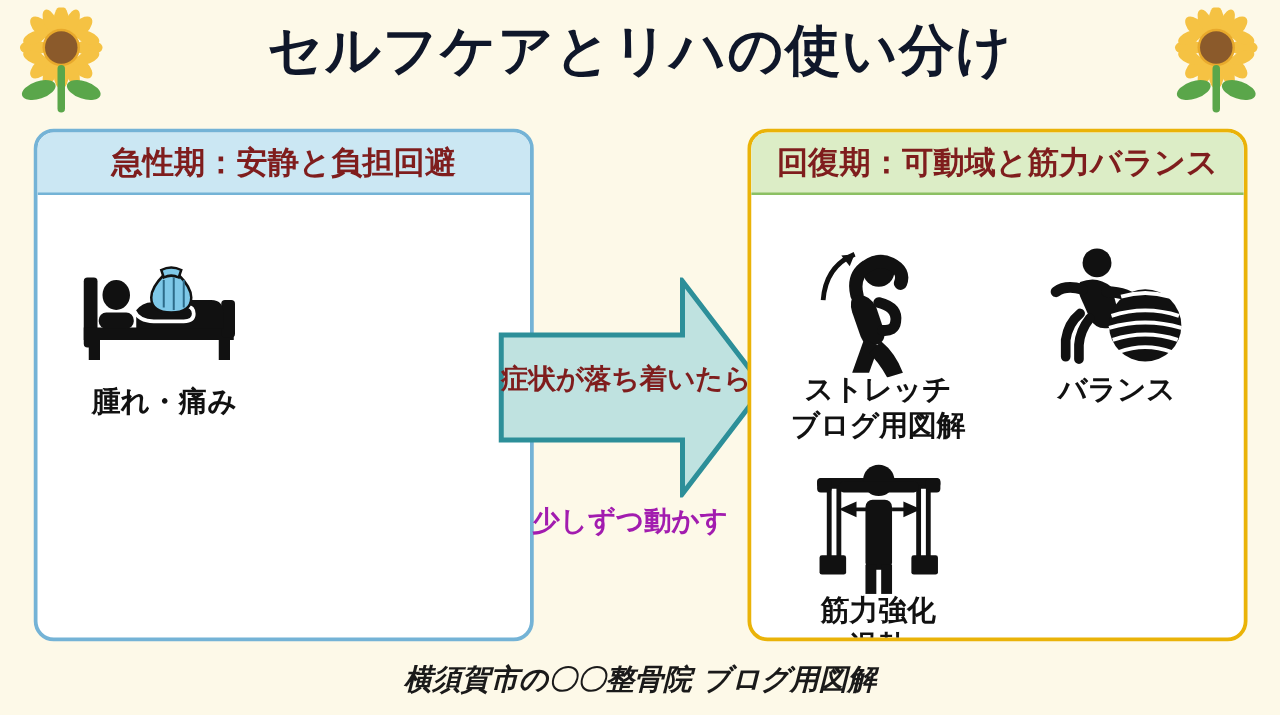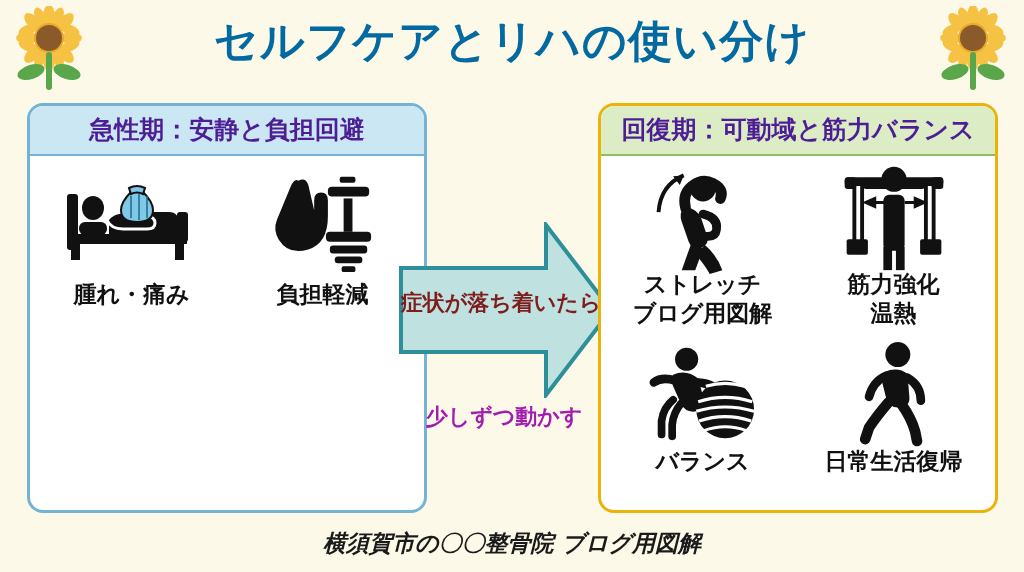--- a/index.html
+++ b/index.html
@@ -32,21 +32,21 @@
 
   
   #title {
     position: absolute;
     left: 0;
     top: 12px;
     width: 1024px;
     text-align: center;
     font-size: 44px;
     font-weight: 700;
-    color: #0369a1;
+    color: #0f172a;
     letter-spacing: 1px;
     line-height: 58px;
     white-space: nowrap;
   }
 
   
   .panel {
     position: absolute;
     top: 103px;
     width: 400px;
@@ -63,39 +63,40 @@
   #panel-recovery {
     left: 598px;
     border: 3px solid #eab308;
   }
   .panel-header {
     height: 48px;
     line-height: 48px;
     text-align: center;
     font-size: 25px;
     font-weight: 700;
-    color: #4c1d95;
+    color: #7f1d1d;
     white-space: nowrap;
   }
   #panel-acute .panel-header {
     background: #cbe7f3;
     border-bottom: 2px solid #74b3d6;
   }
   #panel-recovery .panel-header {
     background: #dcedc6;
     border-bottom: 2px solid #8cc063;
   }
 
   .panel-grid {
     display: grid;
     grid-template-columns: 1fr 1fr;
     grid-template-rows: 1fr 1fr;
     height: 356px;
     padding: 4px 6px 0 6px;
     box-sizing: border-box;
+    margin-top: 28px;
   }
   .cell {
     display: flex;
     flex-direction: column;
     align-items: center;
     justify-content: flex-start;
     padding-top: 6px;
     box-sizing: border-box;
   }
   .cell .glyph {
@@ -253,40 +254,20 @@
             <path d="M74 20 q-10 10 -10 18 q0 12 16 12 q16 0 16 -12 q0 -8 -10 -18 z" fill="#7ec8e8" stroke="#111" stroke-width="2"></path>
             <path d="M72 16 q8 -4 16 0 l-2 6 q-6 -3 -12 0 z" fill="#7ec8e8" stroke="#111" stroke-width="2"></path>
             <path d="M74 24 l0 22 M82 22 l0 26 M90 24 l0 22" stroke="#2d6b8a" stroke-width="1.6" fill="none"></path>
           </svg>
         </div>
         <div class="caption">腫れ・痛み</div>
       </div>
 
 
 
-      <div class="cell">
-        <div class="glyph">
-          <svg viewBox="0 0 130 112" width="128" height="110">
-
-            <path d="M40 14 q7 -4 10 4 l6 26 l0 -10 q0 -8 7 -8 q7 0 7 8 l0 16
-                     q0 28 -20 34 q-20 6 -30 -10 q-6 -10 -2 -20 l14 -34 q4 -9 8 -6 z" fill="#111"></path>
-
-            <g fill="#111">
-              <rect x="82" y="10" width="16" height="6" rx="2"></rect>
-              <rect x="70" y="20" width="42" height="10" rx="4"></rect>
-              <rect x="86" y="32" width="9" height="34"></rect>
-              <rect x="68" y="66" width="46" height="10" rx="4"></rect>
-              <rect x="72" y="80" width="38" height="8" rx="3"></rect>
-              <rect x="77" y="91" width="28" height="7" rx="3"></rect>
-              <rect x="84" y="101" width="14" height="6" rx="2"></rect>
-            </g>
-          </svg>
-        </div>
-        <div class="caption">負担軽減</div>
-      </div>
 
     </div>
   </div>
 
   <div id="arrow-wrap">
     <svg viewBox="0 0 216 176" width="216" height="176">
       <path d="M3 46 L148 46 L148 3 L213 88 L148 173 L148 130 L3 130 Z" fill="#bfe2e0" stroke="#2d8f99" stroke-width="4" stroke-linejoin="miter"></path>
     </svg>
   </div>
   <div id="arrow-label">症状が落ち着いたら</div>
@@ -311,57 +292,20 @@
 
             <path d="M60 58 q16 4 14 16 q-1 8 -11 7" stroke="#111" stroke-width="9" fill="none" stroke-linecap="round"></path>
 
             <path d="M48 88 l-10 28 l14 0 l8 -22 z" fill="#111"></path>
             <path d="M62 90 q12 10 18 26 l-13 4 q-8 -14 -15 -20 z" fill="#111"></path>
           </svg>
         </div>
         <div class="caption">
           <div>ストレッチ</div>
           <div>ブログ用図解</div>
-        </div>
-      </div>
-
-      <div class="cell">
-        <div class="glyph">
-          <svg viewBox="0 0 130 120" width="126" height="116">
-
-            <rect x="14" y="20" width="102" height="9" rx="4" fill="#111"></rect>
-
-            <rect x="22" y="26" width="4" height="60" fill="#111"></rect>
-            <rect x="30" y="26" width="4" height="60" fill="#111"></rect>
-            <rect x="96" y="26" width="4" height="60" fill="#111"></rect>
-            <rect x="104" y="26" width="4" height="60" fill="#111"></rect>
-
-            <rect x="16" y="84" width="22" height="16" rx="2" fill="#111"></rect>
-            <rect x="92" y="84" width="22" height="16" rx="2" fill="#111"></rect>
-
-            <rect x="14" y="20" width="12" height="12" rx="3" fill="#111"></rect>
-            <rect x="104" y="20" width="12" height="12" rx="3" fill="#111"></rect>
-
-            <circle cx="65" cy="22" r="13" fill="#111"></circle>
-            <rect x="54" y="38" width="22" height="58" rx="6" fill="#111"></rect>
-            <rect x="32" y="23" width="66" height="9" rx="4" fill="#111"></rect>
-            <rect x="54" y="92" width="9" height="24" fill="#111"></rect>
-            <rect x="67" y="92" width="9" height="24" fill="#111"></rect>
-
-            <g stroke="#111" stroke-width="3.2" fill="#111">
-              <line x1="56" y1="46" x2="40" y2="46"></line>
-              <polygon points="36,46 45,42 45,50"></polygon>
-              <line x1="76" y1="46" x2="92" y2="46"></line>
-              <polygon points="96,46 87,42 87,50"></polygon>
-            </g>
-          </svg>
-        </div>
-        <div class="caption">
-          <div>筋力強化</div>
-          <div>温熱</div>
         </div>
       </div>
 
       <div class="cell">
         <div class="glyph">
           <svg viewBox="0 0 130 110" width="126" height="106">
 
             <circle cx="48" cy="20" r="12" fill="#111"></circle>
 
             <path d="M34 36 q14 -6 26 4 l6 22 q2 10 -8 12 q-11 2 -16 -8 l-8 -18 q-3 -8 0 -12 z" fill="#111"></path>
@@ -383,37 +327,54 @@
             </g>
           </svg>
         </div>
         <div class="caption">
           <div>バランス</div>
         </div>
       </div>
 
       <div class="cell">
         <div class="glyph">
-          <svg viewBox="0 0 100 112" width="96" height="108">
-            <circle cx="54" cy="16" r="13" fill="#111"></circle>
-
-            <path d="M40 34 q14 -6 24 2 l2 24 q1 10 -10 11 q-11 1 -14 -9 l-4 -16 q-2 -9 2 -12 z" fill="#111"></path>
-
-            <path d="M42 38 q-14 6 -18 22" stroke="#111" stroke-width="9" fill="none" stroke-linecap="round"></path>
-
-            <path d="M64 40 q14 8 14 24" stroke="#111" stroke-width="9" fill="none" stroke-linecap="round"></path>
-
-            <path d="M44 66 q-12 14 -20 26 l-4 12" stroke="#111" stroke-width="11" fill="none" stroke-linecap="round"></path>
-
-            <path d="M58 68 q10 14 14 28 l2 10" stroke="#111" stroke-width="11" fill="none" stroke-linecap="round"></path>
+          <svg viewBox="0 0 130 120" width="126" height="116">
+
+            <rect x="14" y="20" width="102" height="9" rx="4" fill="#111"></rect>
+
+            <rect x="22" y="26" width="4" height="60" fill="#111"></rect>
+            <rect x="30" y="26" width="4" height="60" fill="#111"></rect>
+            <rect x="96" y="26" width="4" height="60" fill="#111"></rect>
+            <rect x="104" y="26" width="4" height="60" fill="#111"></rect>
+
+            <rect x="16" y="84" width="22" height="16" rx="2" fill="#111"></rect>
+            <rect x="92" y="84" width="22" height="16" rx="2" fill="#111"></rect>
+
+            <rect x="14" y="20" width="12" height="12" rx="3" fill="#111"></rect>
+            <rect x="104" y="20" width="12" height="12" rx="3" fill="#111"></rect>
+
+            <circle cx="65" cy="22" r="13" fill="#111"></circle>
+            <rect x="54" y="38" width="22" height="58" rx="6" fill="#111"></rect>
+            <rect x="32" y="23" width="66" height="9" rx="4" fill="#111"></rect>
+            <rect x="54" y="92" width="9" height="24" fill="#111"></rect>
+            <rect x="67" y="92" width="9" height="24" fill="#111"></rect>
+
+            <g stroke="#111" stroke-width="3.2" fill="#111">
+              <line x1="56" y1="46" x2="40" y2="46"></line>
+              <polygon points="36,46 45,42 45,50"></polygon>
+              <line x1="76" y1="46" x2="92" y2="46"></line>
+              <polygon points="96,46 87,42 87,50"></polygon>
+            </g>
           </svg>
         </div>
         <div class="caption">
-          <div>日常生活復帰</div>
+          <div>筋力強化</div>
+          <div>温熱</div>
         </div>
       </div>
 
+
     </div>
   </div>
 
   <div id="footer">横須賀市の〇〇整骨院 ブログ用図解</div>
 
 </div>
 
 </body></html>

